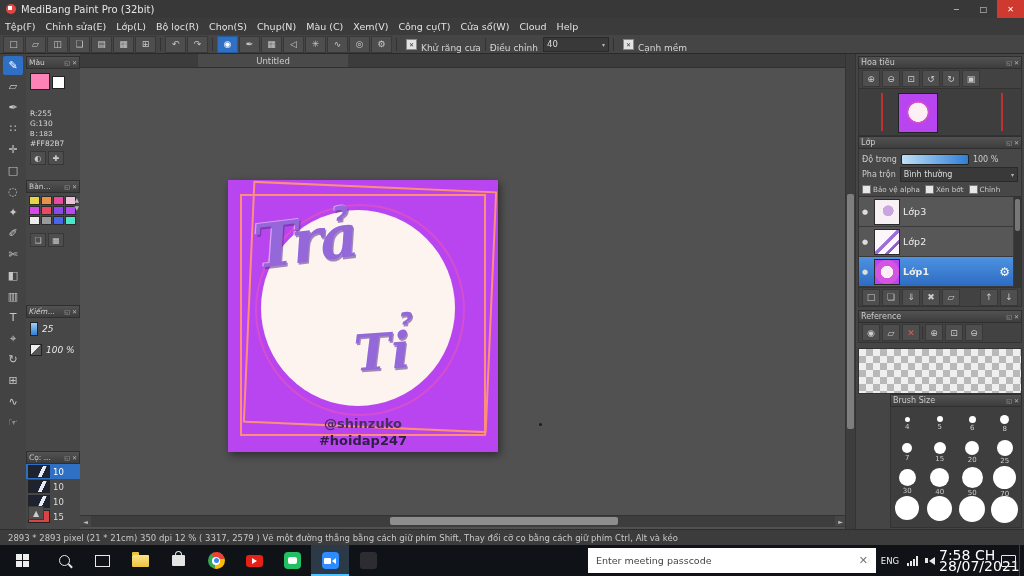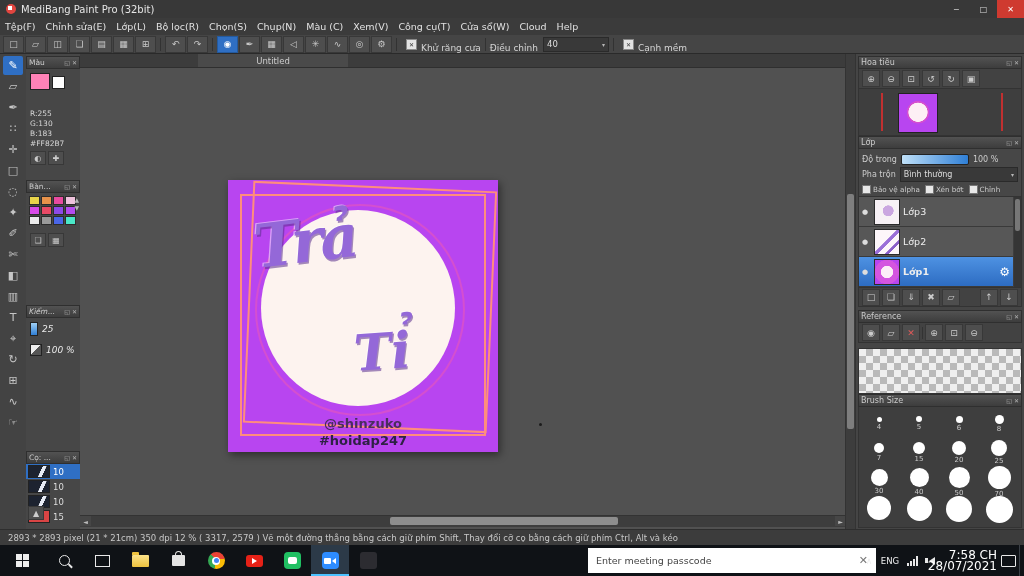--- a/index.html
+++ b/index.html
@@ -137,21 +137,21 @@
   .ph div{width:11px;height:11px;border-radius:50%;
           background:conic-gradient(#e85a4f 0 90deg,#f５? 0,#f2c14e 90deg 180deg,#4fb477 180deg 270deg,#4a7ab5 270deg 360deg);}
   #meetinput{position:absolute;left:588px;top:3px;width:288px;height:25px;background:#fff;display:flex;
              align-items:center;padding:0 8px;box-sizing:border-box;font-size:9.5px;color:#444;}
   #tray{position:absolute;right:0;top:0;height:31px;display:flex;align-items:center;}
   .trayitem{display:flex;align-items:center;justify-content:center;height:31px;color:#eee;}
   .netbars{display:flex;align-items:flex-end;gap:1px;height:10px;}
   .netbars div{width:2px;background:#e8e8e8;}
   .spk{width:0;height:0;border-top:4px solid transparent;border-bottom:4px solid transparent;border-right:6px solid #e8e8e8;}
   .spkbox{width:3px;height:5px;background:#e8e8e8;}
-  .clock{display:flex;flex-direction:column;align-items:flex-end;justify-content:center;font-size:12px;line-height:11px;color:#fff;}
+  .clock{display:flex;flex-direction:column;align-items:flex-start;justify-content:center;font-size:14px;line-height:11px;color:#fff;}
   .notif{width:13px;height:10px;border:1px solid #e8e8e8;border-radius:1px;}
 </style>
 </head>
 <body>
 
 <div id="app">
 
   <div id="titlebar">
     <div id="applogo"></div>
     <span>MediBang Paint Pro (32bit)</span>
@@ -239,21 +239,21 @@
         <div class="phd">
           <span class="t">Màu</span>
           <span class="pico">◱</span>
           <span class="pico">✕</span>
         </div>
         <div style="position:relative;height:96px;">
           <div class="abs" style="left: 4px; top: 4px; width: 18px; height: 15px; border: 1px solid rgb(34, 34, 34); background-color: rgb(255, 130, 183);"></div>
           <div class="abs" style="left:26px;top:7px;width:11px;height:11px;background:#fff;border:1px solid #222;"></div>
           <div class="abs cline" style="top:40px;left:0;">R:255</div>
           <div class="abs cline" style="top:50px;left:0;">G:130</div>
-          <div class="abs cline" style="top:60px;left:0;">B:183</div>
+          <div class="abs cline" style="top:60px;left:0;font-family:Liberation Mono, monospace;">B:183</div>
           <div class="abs cline" style="top:70px;left:0;">#FF82B7</div>
           <div class="abs flex" style="left:4px;top:82px;gap:2px;">
             <div class="mini">◐</div>
             <div class="mini">✚</div>
           </div>
         </div>
       </div>
 
       <div class="abs" style="left:0;top:126px;right:0;">
         <div class="phd">
@@ -468,21 +468,21 @@
           <div class="ibtn" style="color:#e05a5a;">✕</div>
           <div style="width:1px;height:12px;background:#333;"></div>
           <div class="ibtn">⊕</div>
           <div class="ibtn">⊡</div>
           <div class="ibtn">⊖</div>
         </div>
       </div>
 
       <div class="rsec" id="checker" style="top:294px;height:44px;"></div>
 
-      <div class="rsec" style="top:340px;">
+      <div class="rsec" style="top:340px;margin-left:32px;">
         <div class="phd" style="font-size:8px;">
           <span class="t">Brush Size</span>
           <span class="pico">◱</span>
           <span class="pico">✕</span>
         </div>
         <div style="background:#3e3e3e;border:1px solid #333;border-top:none;padding:2px 0;">
           <div class="bsrow">
             <div class="bscell">
               <div class="bsdot" style="width:5px;height:5px;"></div>
                 <span class="bslb">4</span>

